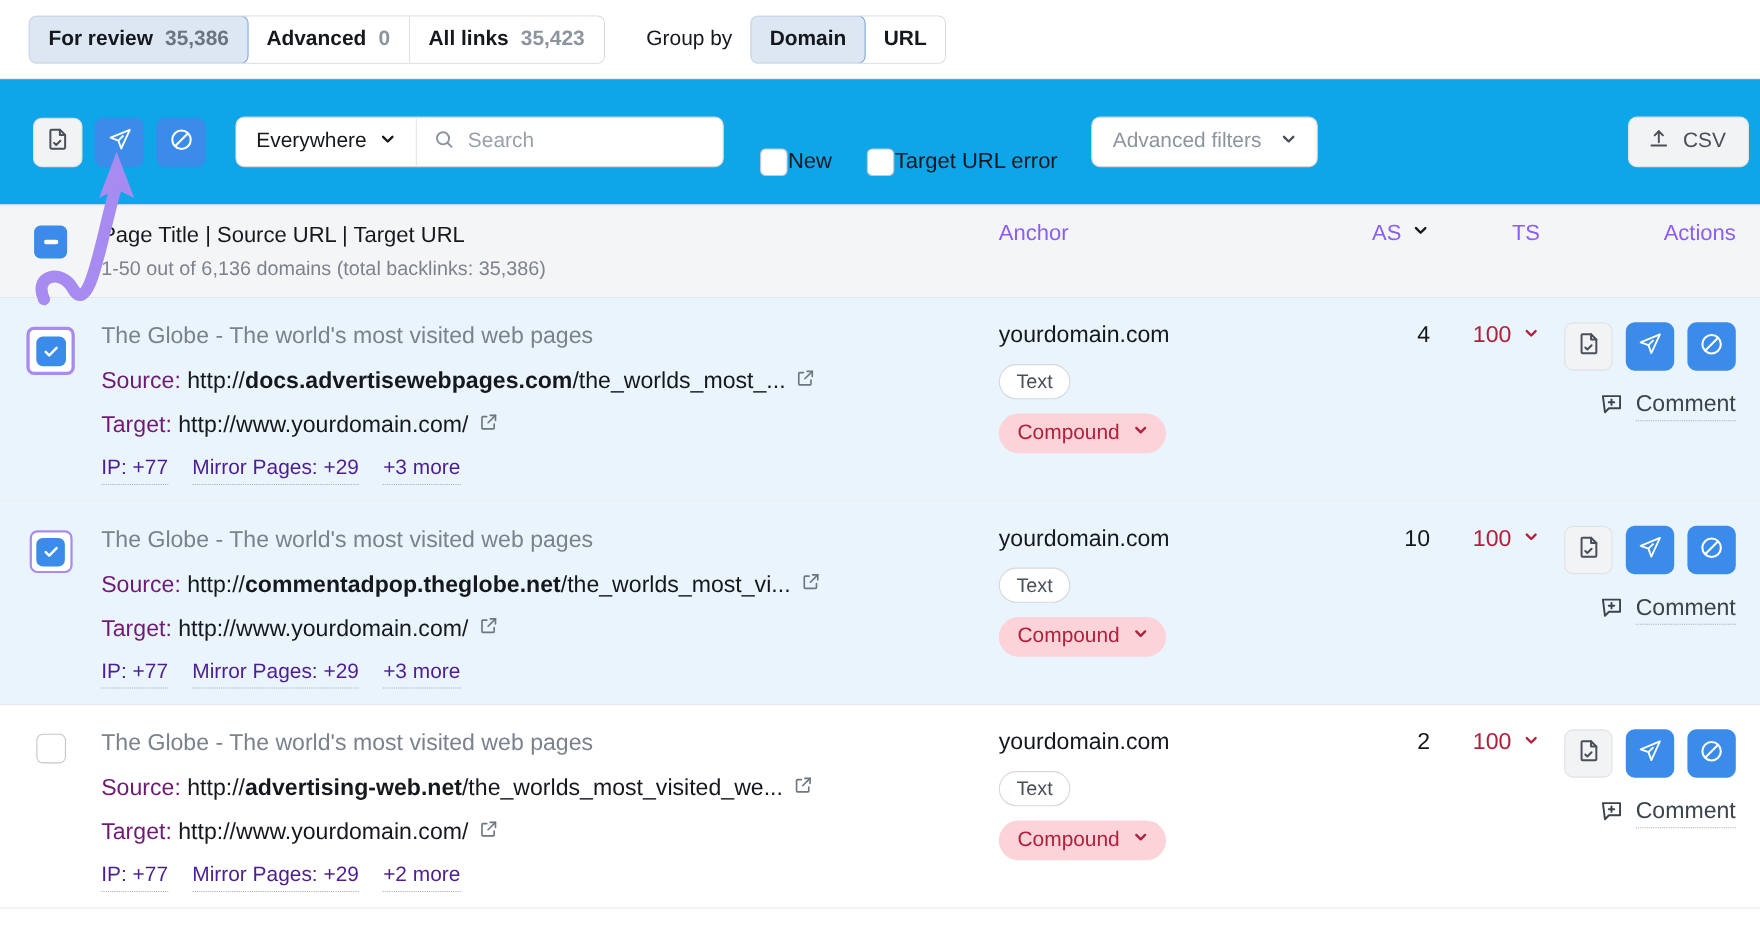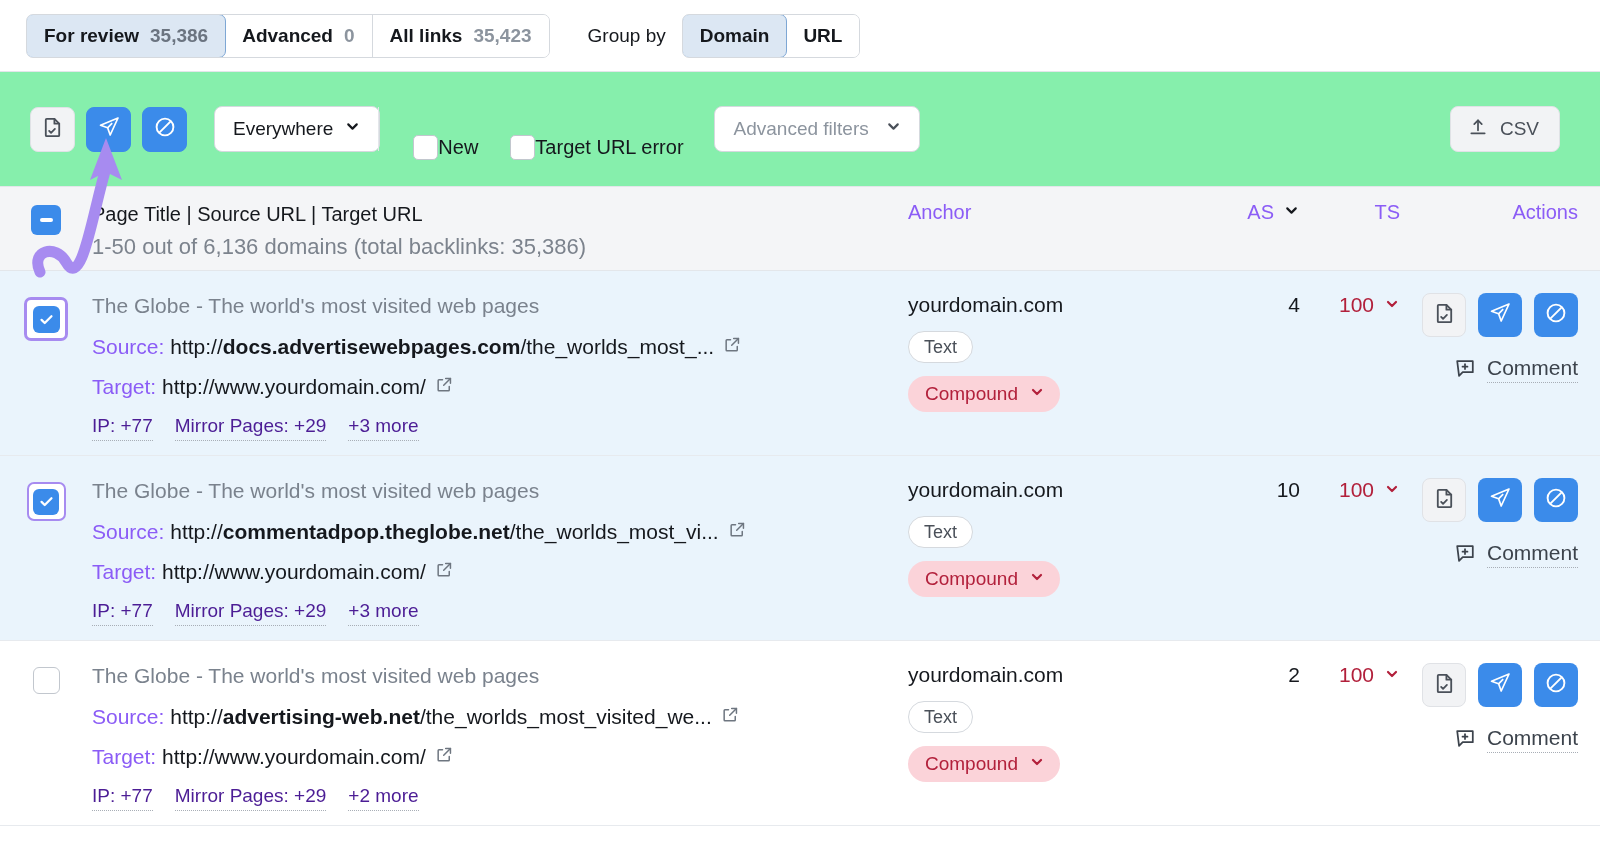--- a/index.html
+++ b/index.html
@@ -72,21 +72,21 @@
     cursor: pointer;
   }
 
   
   .filterbar {
     height: 114px;
     display: flex;
     align-items: center;
     padding: 0 24px 0 30px;
     position: relative;
-    background: #86efac;
+    background: #0ea5e9;
   }
   .icon-btn {
     width: 45px; height: 45px;
     border-radius: 8px;
     display: flex; align-items: center; justify-content: center;
     cursor: pointer;
     flex: 0 0 auto;
   }
   .icon-btn.plain { background: #f2f3f5; border: 1px solid #e0e2e6; }
   .icon-btn.blue  { background: #3b8bea; border: 1px solid #3b8bea; }
@@ -137,21 +137,21 @@
     padding: 0 17px 0 19px;
     border: 1px solid #d5d9de;
     border-radius: 8px;
     font-size: 19px;
     color: #8c949e;
     cursor: pointer;
     background: #fff;
     white-space: nowrap;
   }
   .csv-btn {
-    position: absolute; right: 40px;
+    position: absolute; right: 10px;
     display: flex; align-items: center; gap: 12px;
     height: 46px; padding: 0 20px 0 17px;
     background: #f2f3f5;
     border: 1px solid #e0e2e6;
     border-radius: 8px;
     font-size: 19px; color: #4a5059;
     cursor: pointer;
   }
 
   
@@ -170,21 +170,21 @@
     width: 30px; height: 30px;
     background: #3b8bea;
     border-radius: 6px;
     display: flex; align-items: center; justify-content: center;
     cursor: pointer;
   }
   .minus-box::after { content: ""; width: 13px; height: 3.2px; background: #fff; border-radius: 2px; }
 
   .col-main { flex: 1 1 auto; min-width: 0; padding-right: 14px; }
   .th-title { font-size: 20px; color: #15181d; line-height: 1.35; }
-  .th-sub { font-size: 22px; color: #7c838d; margin-top: 6px; }
+  .th-sub { font-size: 18px; color: #7c838d; margin-top: 6px; }
 
   .col-anchor { width: 286px; flex: 0 0 auto; }
   .col-as  { width: 106px; flex: 0 0 auto; text-align: right; }
   .col-ts  { width: 115px; flex: 0 0 auto; text-align: right; padding-right: 15px; }
   .col-act { width: 185px; flex: 0 0 auto; text-align: right; padding-right: 22px; }
   .th-lbl { font-size: 20px; color: #8b5cf6; }
   .th-as { display: inline-flex; align-items: center; gap: 9px; cursor: pointer; }
 
   
   .row {
@@ -213,21 +213,21 @@
   .cb-ring.thin .cb-on { width: 26px; height: 26px; }
   .cb-off {
     width: 27px; height: 27px;
     border: 1.8px solid #c2c7ce;
     border-radius: 6px;
     background: #fff;
   }
 
   .title-line { font-size: 21px; color: #7a828d; line-height: 1.2; margin-bottom: 16px; }
   .url-line { font-size: 21px; color: #15181d; line-height: 1.2; margin-bottom: 15px; display: flex; align-items: baseline; gap: 9px; }
-  .url-line .lbl { color: #8b5cf6; }
+  .url-line .lbl { color: #701a75; }
   .url-line .dom { font-weight: bold; }
   .url-text { white-space: nowrap; overflow: hidden; text-overflow: clip; max-width: 680px; }
   .meta-row { display: flex; gap: 22px; margin-top: 6px; }
   .meta-item {
     font-size: 19px; color: #4c1d95;
     border-bottom: 1.6px dotted #a8aeb6;
     padding-bottom: 3px;
     cursor: pointer;
   }
 
@@ -335,20 +335,29 @@
   </div>
 
   <div class="everywhere-search">
     <div class="everywhere">
       <span>Everywhere</span>
       <span>
         <svg width="17" height="17" viewBox="0 0 24 24" fill="none" stroke="#15181d" stroke-width="3" stroke-linecap="round" stroke-linejoin="round">
             <path d="m6 9 6 6 6-6"></path>
           </svg>
       </span>
+    </div>
+    <div class="searchwrap">
+      <span>
+        <svg width="20" height="20" viewBox="0 0 24 24" fill="none" stroke="#8c949e" stroke-width="2.1" stroke-linecap="round">
+            <circle cx="10.5" cy="10.5" r="6.6"></circle>
+            <path d="m15.6 15.6 4.2 4.2"></path>
+          </svg>
+      </span>
+      <input type="text" placeholder="Search" style="">
     </div>
   </div>
 
   <div class="chk-filter" style="margin-left:33px;">
     <span class="chk-box"></span>
     <span>New</span>
   </div>
 
   <div class="chk-filter" style="margin-left:32px;">
     <span class="chk-box"></span>

